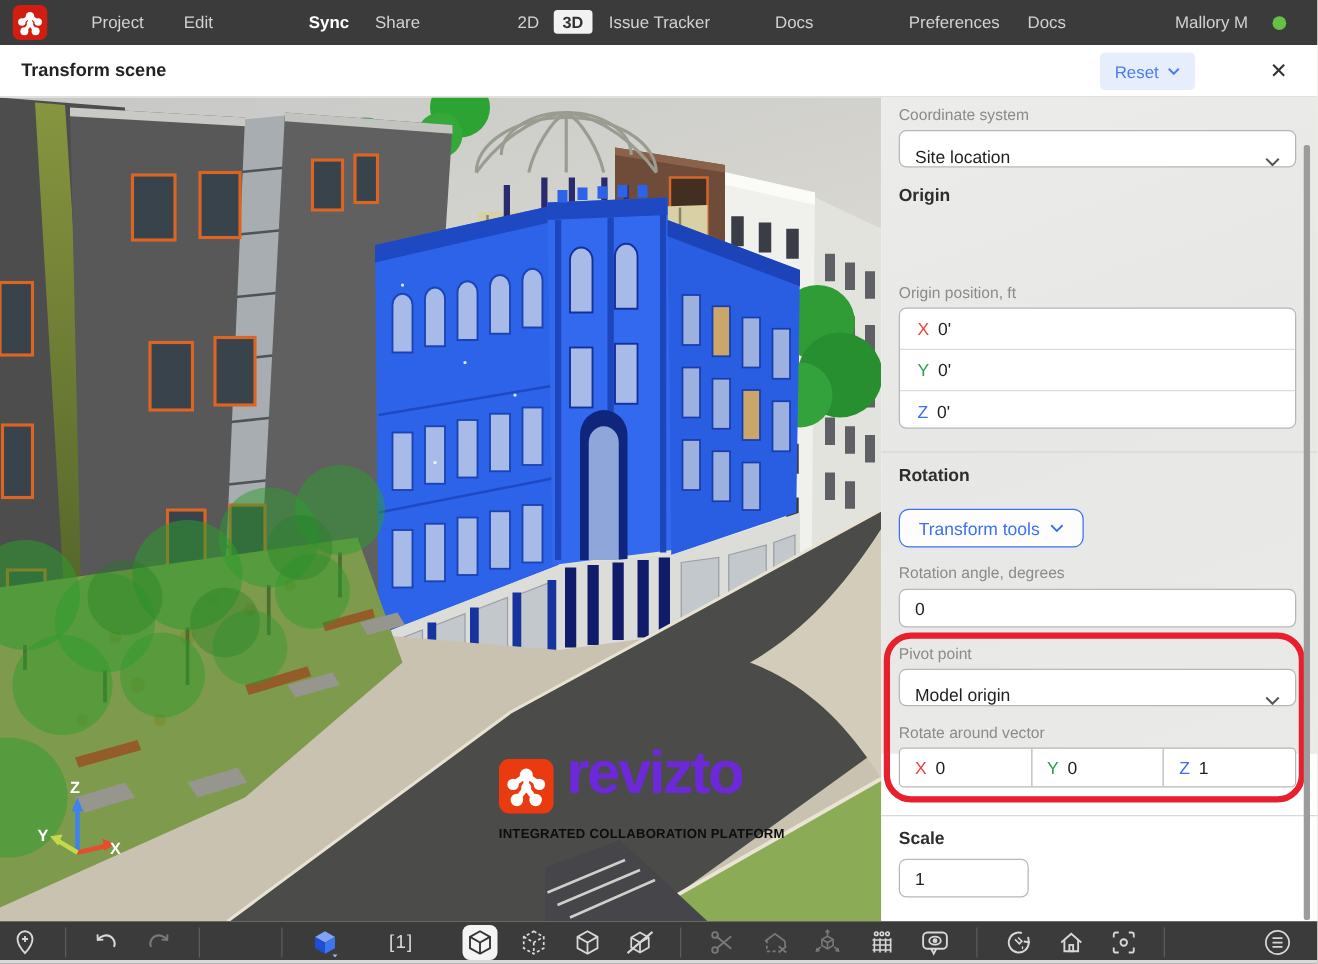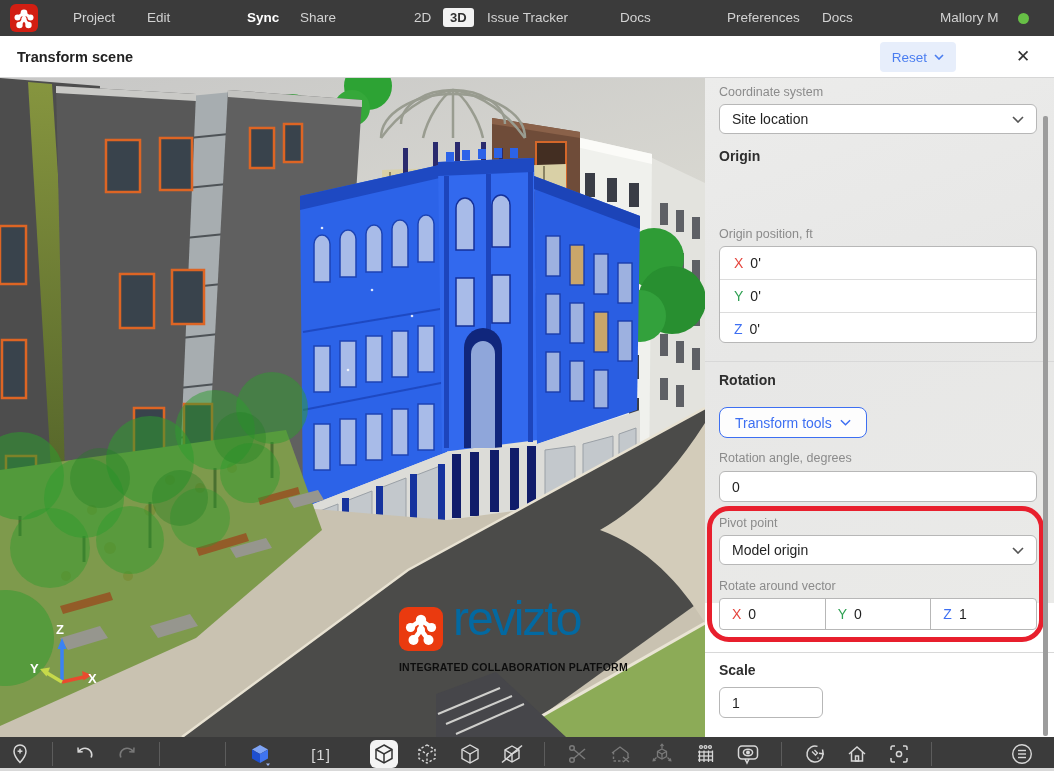--- a/index.html
+++ b/index.html
@@ -20,30 +20,30 @@
   .dlgtitle{position:absolute;left:17px;top:0;height:42px;line-height:42px;font-size:14.5px;font-weight:700;color:#222;}
   .resetbtn{position:absolute;right:98px;top:6px;height:30px;padding:0 12px;background:#e7eefb;border-radius:4px;
             color:#4a7df0;font-size:13.5px;display:flex;align-items:center;gap:7px;cursor:pointer;}
   .closex{position:absolute;right:18px;top:8px;width:26px;height:26px;line-height:26px;text-align:center;
           font-size:17px;color:#333;cursor:pointer;}
 
   
   .viewport{position:absolute;left:0;top:78px;width:705px;height:659px;overflow:hidden;background:#dadad2;}
   .watermark{position:absolute;left:397px;top:527px;width:300px;pointer-events:none;}
   .wm-logo{position:absolute;left:2px;top:2px;width:44px;height:44px;}
-  .wm-brand{position:absolute;left:56px;top:-14px;font-size:48px;font-weight:400;letter-spacing:-2px;color:#0369a1;}
+  .wm-brand{position:absolute;left:56px;top:-14px;font-size:48px;font-weight:700;letter-spacing:-2px;color:#6d28d9;}
   .wm-tagline{position:absolute;left:2px;top:56px;font-size:10.5px;font-weight:700;letter-spacing:.2px;color:#0d0d0d;white-space:nowrap;}
 
   
   .panel{position:absolute;left:705px;top:78px;width:349px;height:525px;
          background:linear-gradient(160deg,#ececeb 0%,#e7e7e6 45%,#eaeae8 100%);}
   .plabel{position:absolute;left:14px;font-size:12.5px;color:#8b8b8b;}
   .phead{position:absolute;left:14px;font-size:14px;font-weight:700;color:#2e2e2e;}
   .select{position:absolute;left:14px;width:318px;height:30px;background:#fff;border:1px solid #b7b7b7;border-radius:6px;
-          box-sizing:border-box;display:flex;align-items:center;padding:0 12px;font-size:14px;color:#1f1f1f;cursor:pointer;}
+          box-sizing:border-box;display:flex;align-items:flex-end;padding:0 12px;font-size:14px;color:#1f1f1f;cursor:pointer;}
   .select .chev{margin-left:auto;}
   .bluebtn{position:absolute;left:14px;height:31px;background:#fdfdfd;border:1.5px solid #3d6ff2;border-radius:8px;
            box-sizing:border-box;display:flex;align-items:center;gap:8px;padding:0 15px;font-size:14px;color:#3d6ff2;cursor:pointer;}
   .txt{position:absolute;left:14px;height:31px;background:#fff;border:1px solid #b7b7b7;border-radius:6px;
        box-sizing:border-box;padding:0 12px;font-size:14px;color:#1f1f1f;font-family:inherit;}
   .axisbox{position:absolute;left:14px;width:318px;height:97px;background:#fff;border:1px solid #b7b7b7;border-radius:6px;box-sizing:border-box;}
   .axisrow{height:32px;display:flex;align-items:center;padding-left:14px;font-size:14px;color:#1f1f1f;cursor:text;}
   .axisrow+.axisrow{border-top:1px solid #dcdcdc;}
   .axl{font-weight:400;margin-right:7px;}
   .ax-x{color:#e5453d;} .ax-y{color:#2ea052;} .ax-z{color:#3d6ff2;}

